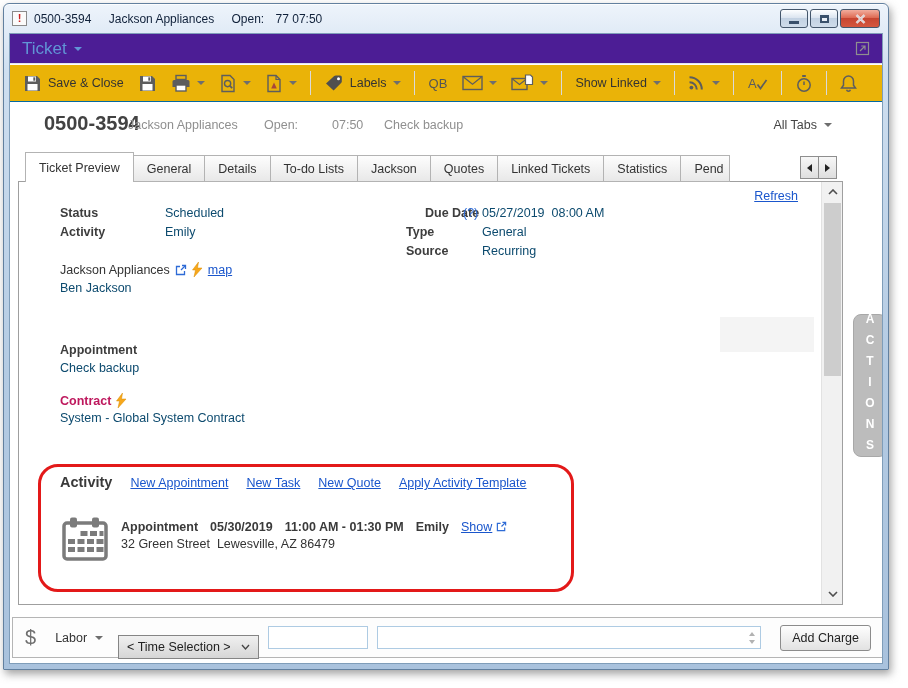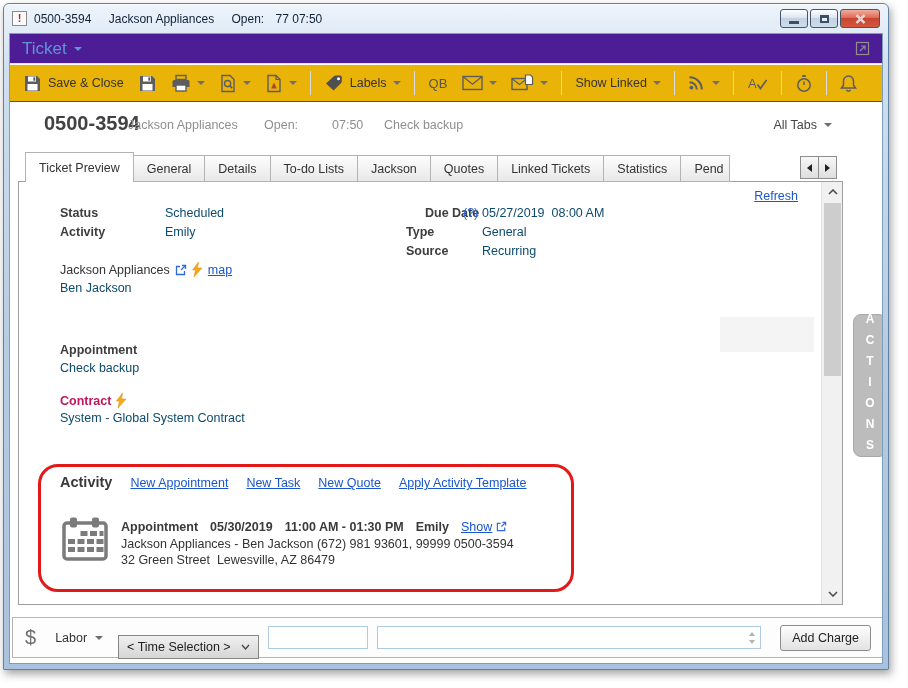--- a/index.html
+++ b/index.html
@@ -349,21 +349,20 @@
 
       <div class="appt">
         <div>
           <span class="b">Appointment</span><span class="b">05/30/2019</span><span class="b">11:00 AM - 01:30 PM</span><span class="b">Emily</span><span class="link">Show</span>
           <svg width="11" height="11" viewBox="0 0 12 12" style="vertical-align:-1px">
               <path d="M5 2.5H1.5v8h8V7" fill="none" stroke="#2e6bd6" stroke-width="1.3"></path>
               <path d="M7 1.5h3.5V5" fill="none" stroke="#2e6bd6" stroke-width="1.3"></path>
               <line x1="10.5" y1="1.5" x2="6" y2="6" stroke="#2e6bd6" stroke-width="1.3"></line>
             </svg>
         </div>
-        <div class="pre">Jackson Appliances - Ben Jackson (672) 981 93601, 99999 0500-3594</div>
         <div class="pre">32 Green Street  Lewesville, AZ 86479</div>
       </div>
 
       <div class="scrollbar">
         <div class="sb-up">
           <svg width="10" height="6" viewBox="0 0 10 6">
               <path d="M1 5l4-4 4 4" fill="none" stroke="#4e4e4e" stroke-width="1.6"></path>
             </svg>
         </div>
         <div class="sb-thumb"></div>

